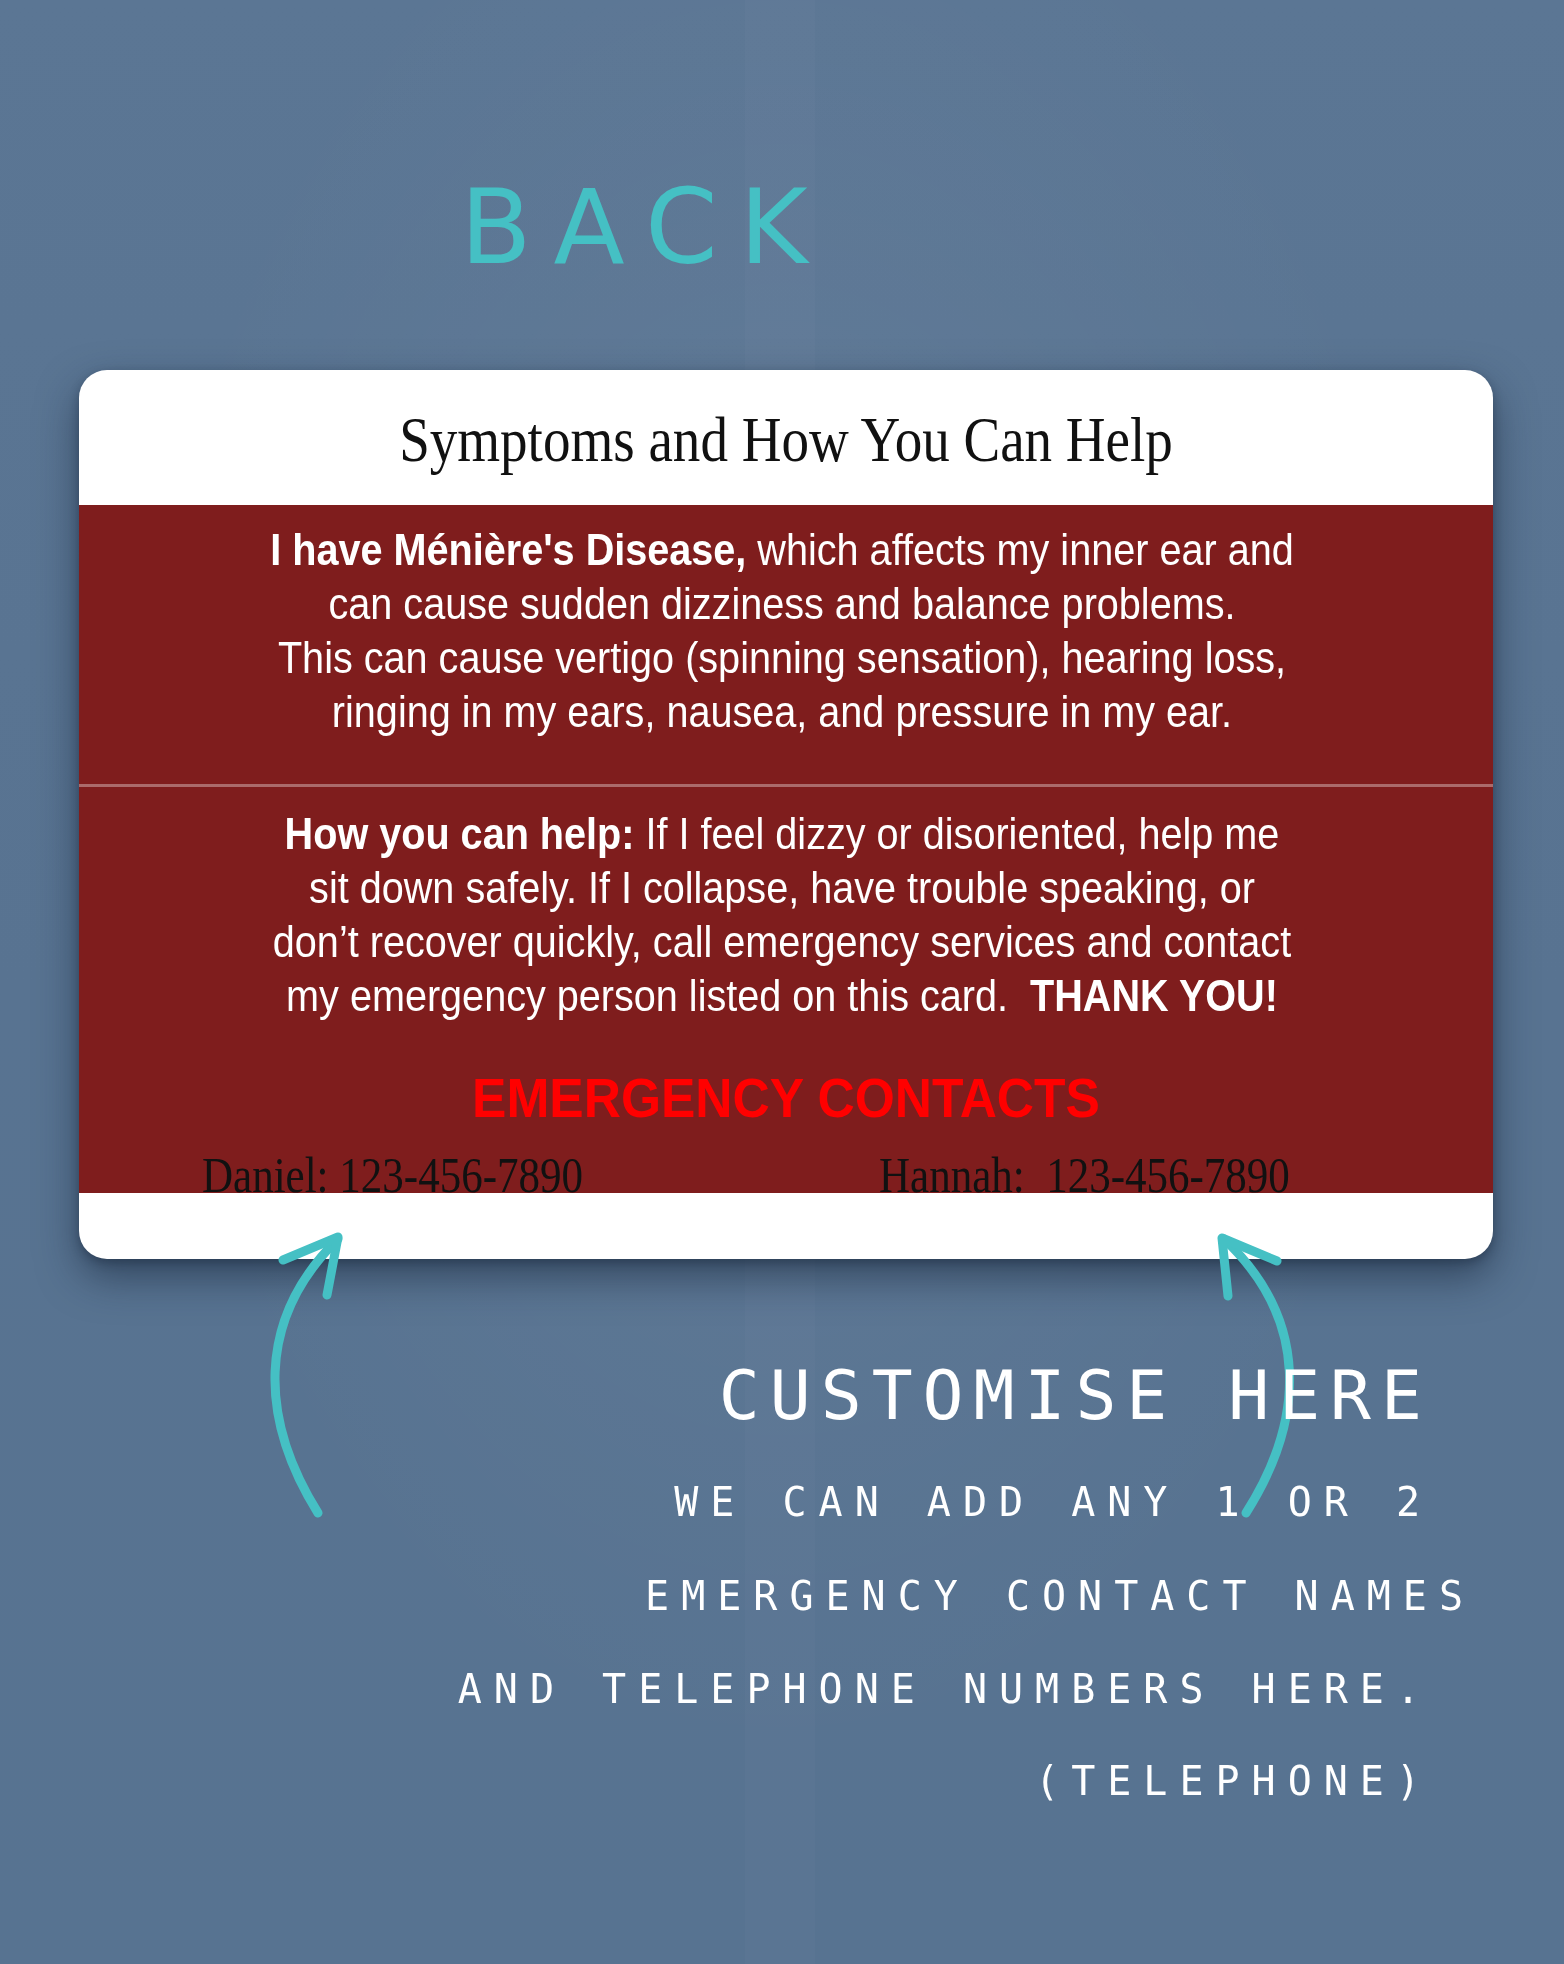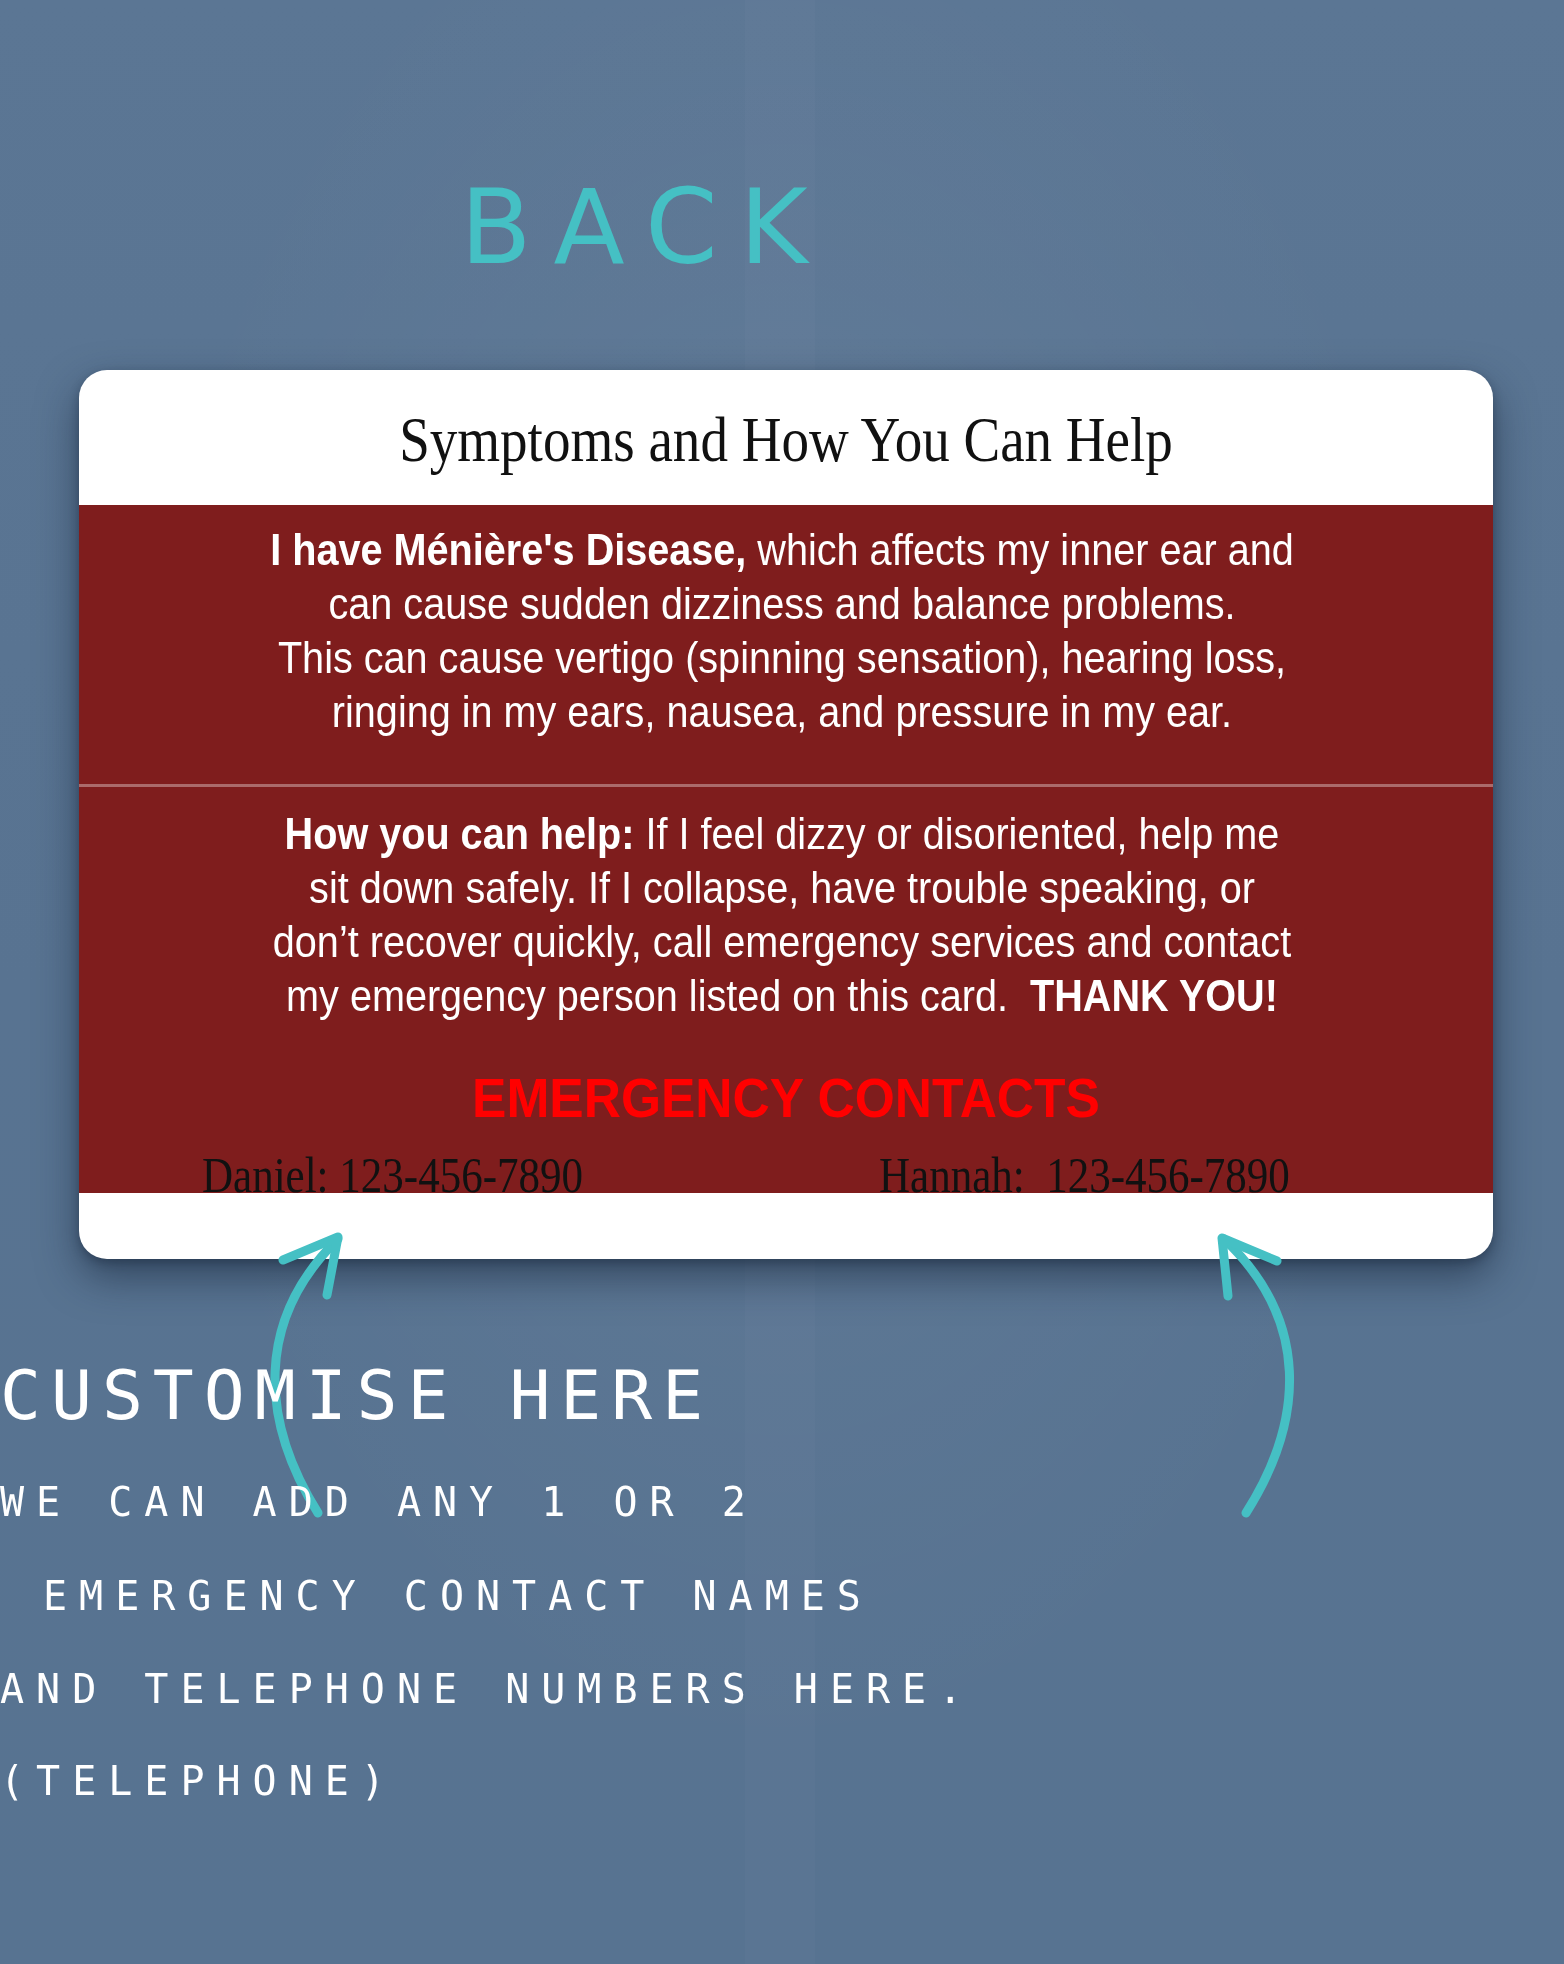--- a/index.html
+++ b/index.html
@@ -55,21 +55,21 @@
   }
   .contact {
     position: absolute; top: 780px; font-family: "Liberation Serif", serif;
     font-size: 50px; color: #111; line-height: 1; white-space: pre;
     transform: scaleX(0.86); transform-origin: 0 50%;
   }
   .contact-1 { left: 123px; }
   .contact-2 { left: 800px; }
   .arrows { position: absolute; left: 0; top: 0; width: 1564px; height: 1964px; pointer-events: none; }
   .note {
-    position: absolute; left: 0; width: 1432px; text-align: left; color: #ffffff;
+    position: absolute; left: 0; width: 1432px; text-align: right; color: #ffffff;
     font-family: "DejaVu Sans Mono", monospace; line-height: 1;
   }
   .note-title { top: 1362px; font-size: 68px; letter-spacing: 10px; }
   .note-line { font-size: 40px; letter-spacing: 12px; }
   .note-line-1 { top: 1482px; }
   .note-line-2 { top: 1576px; padding-left: 43px; }
   .note-line-3 { top: 1669px; }
   .note-line-4 { top: 1761px; }
 </style>
 </head>

